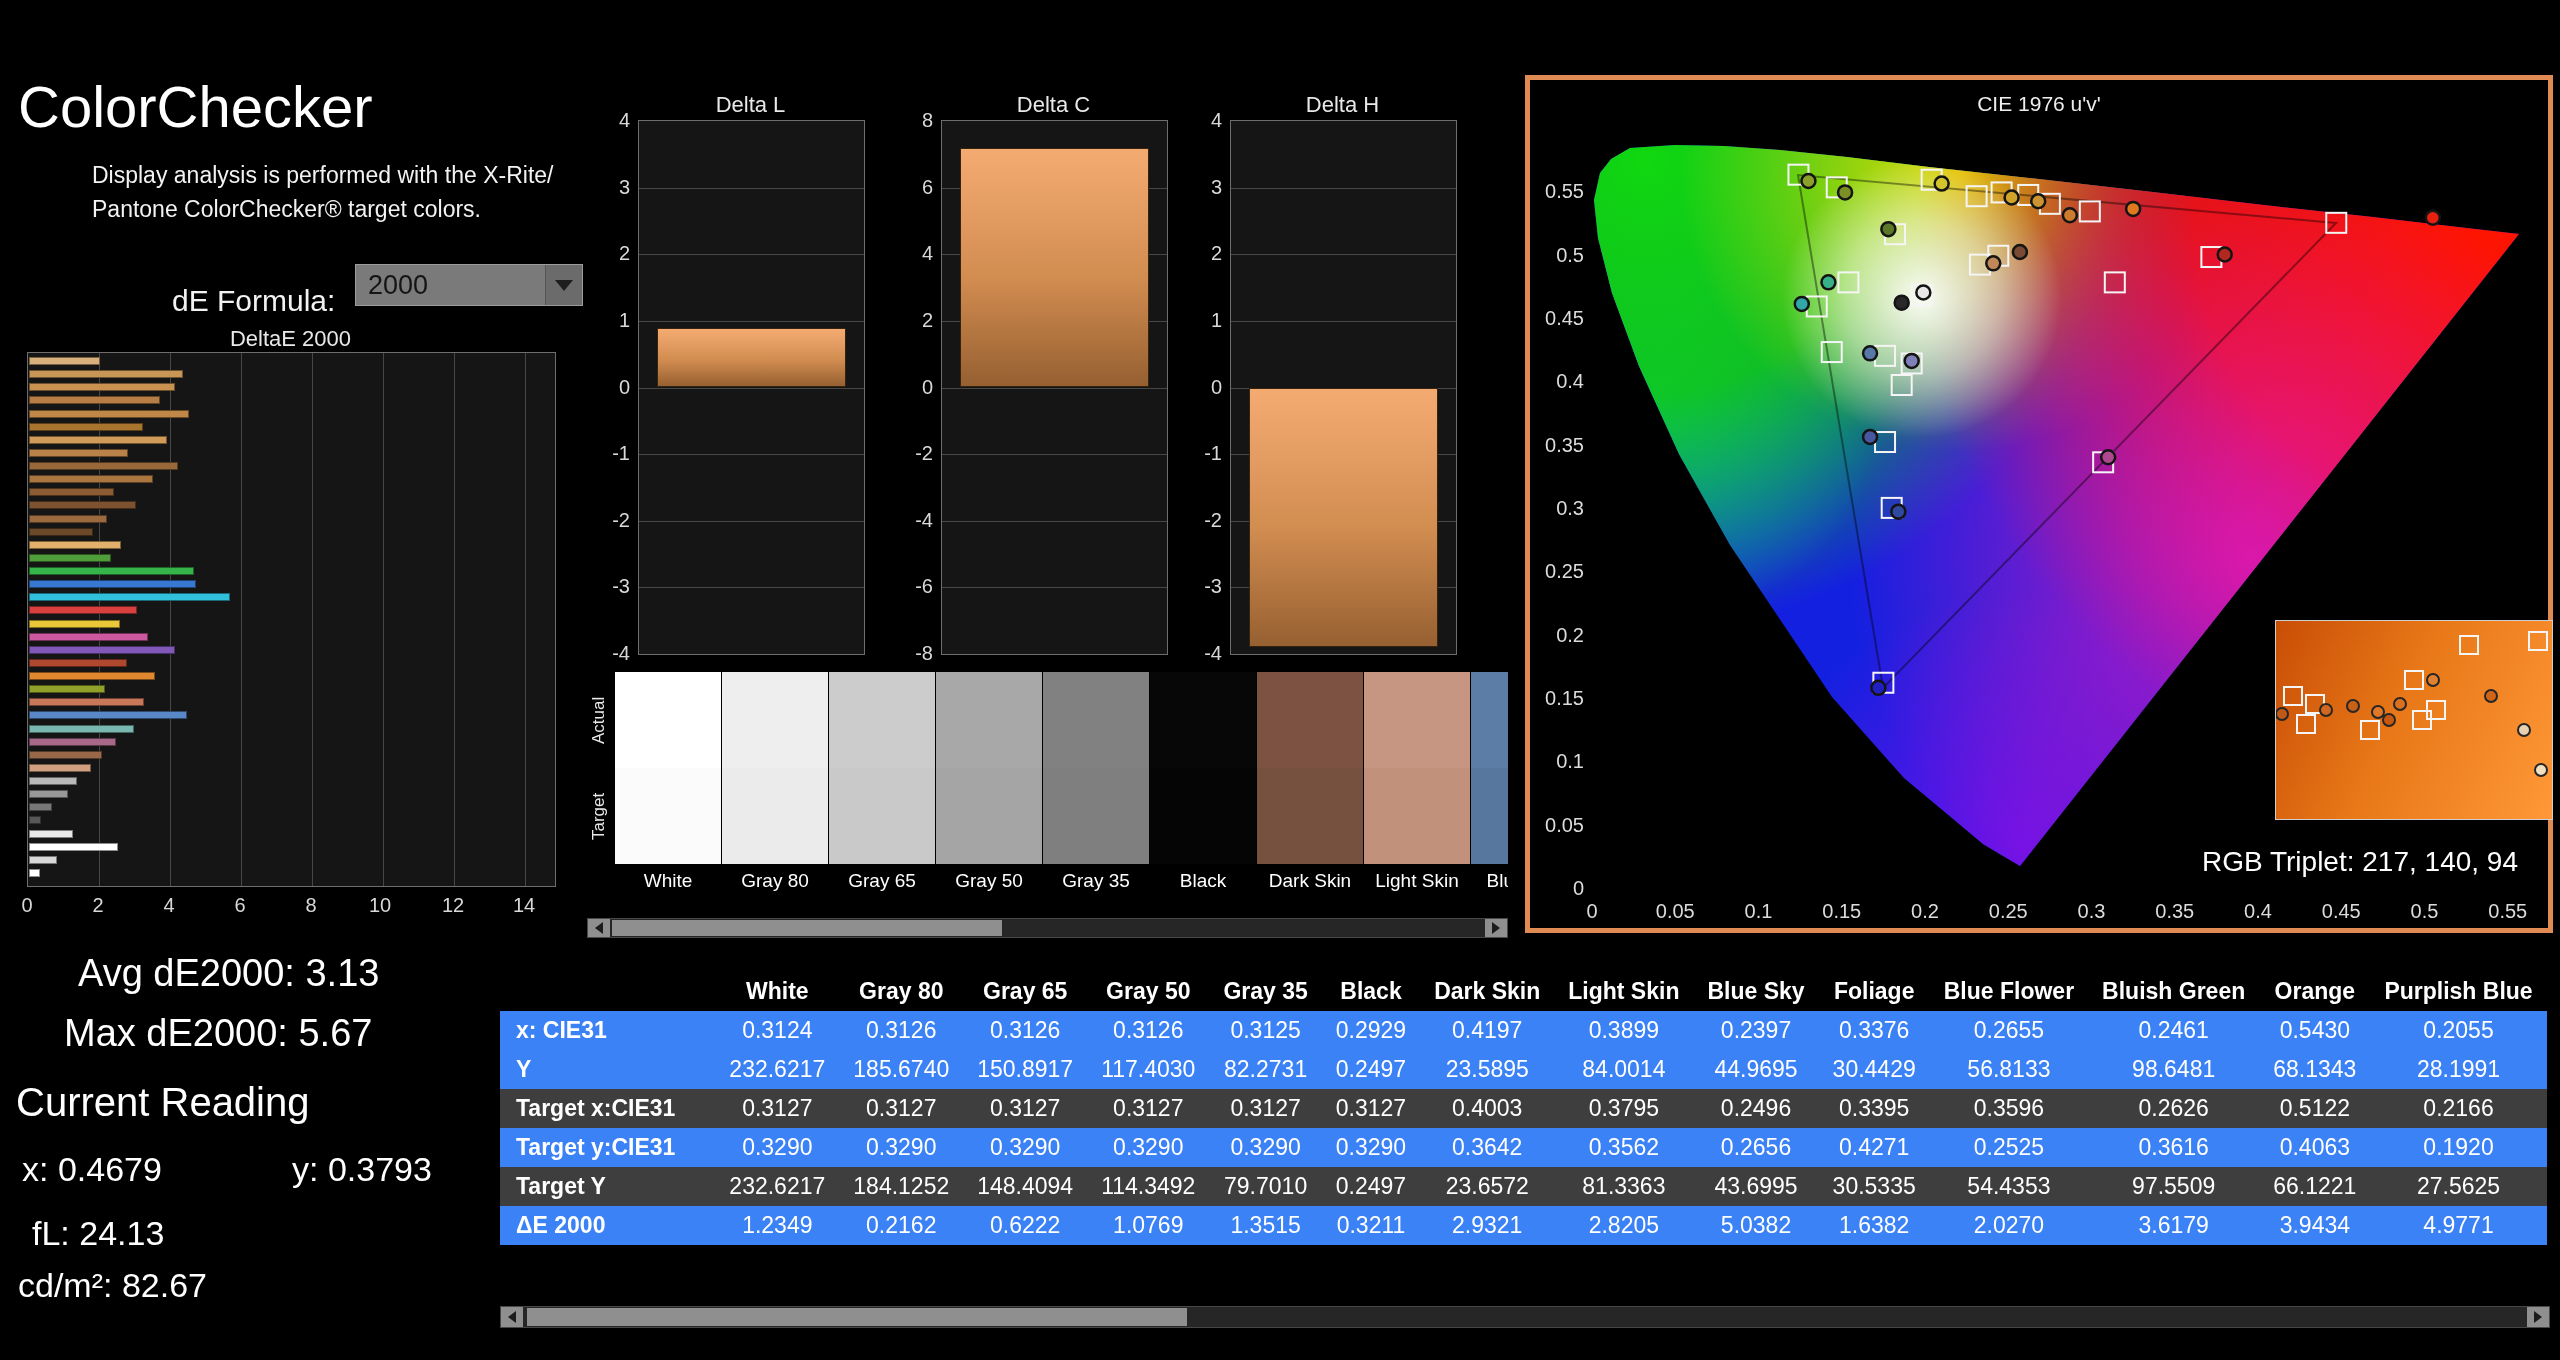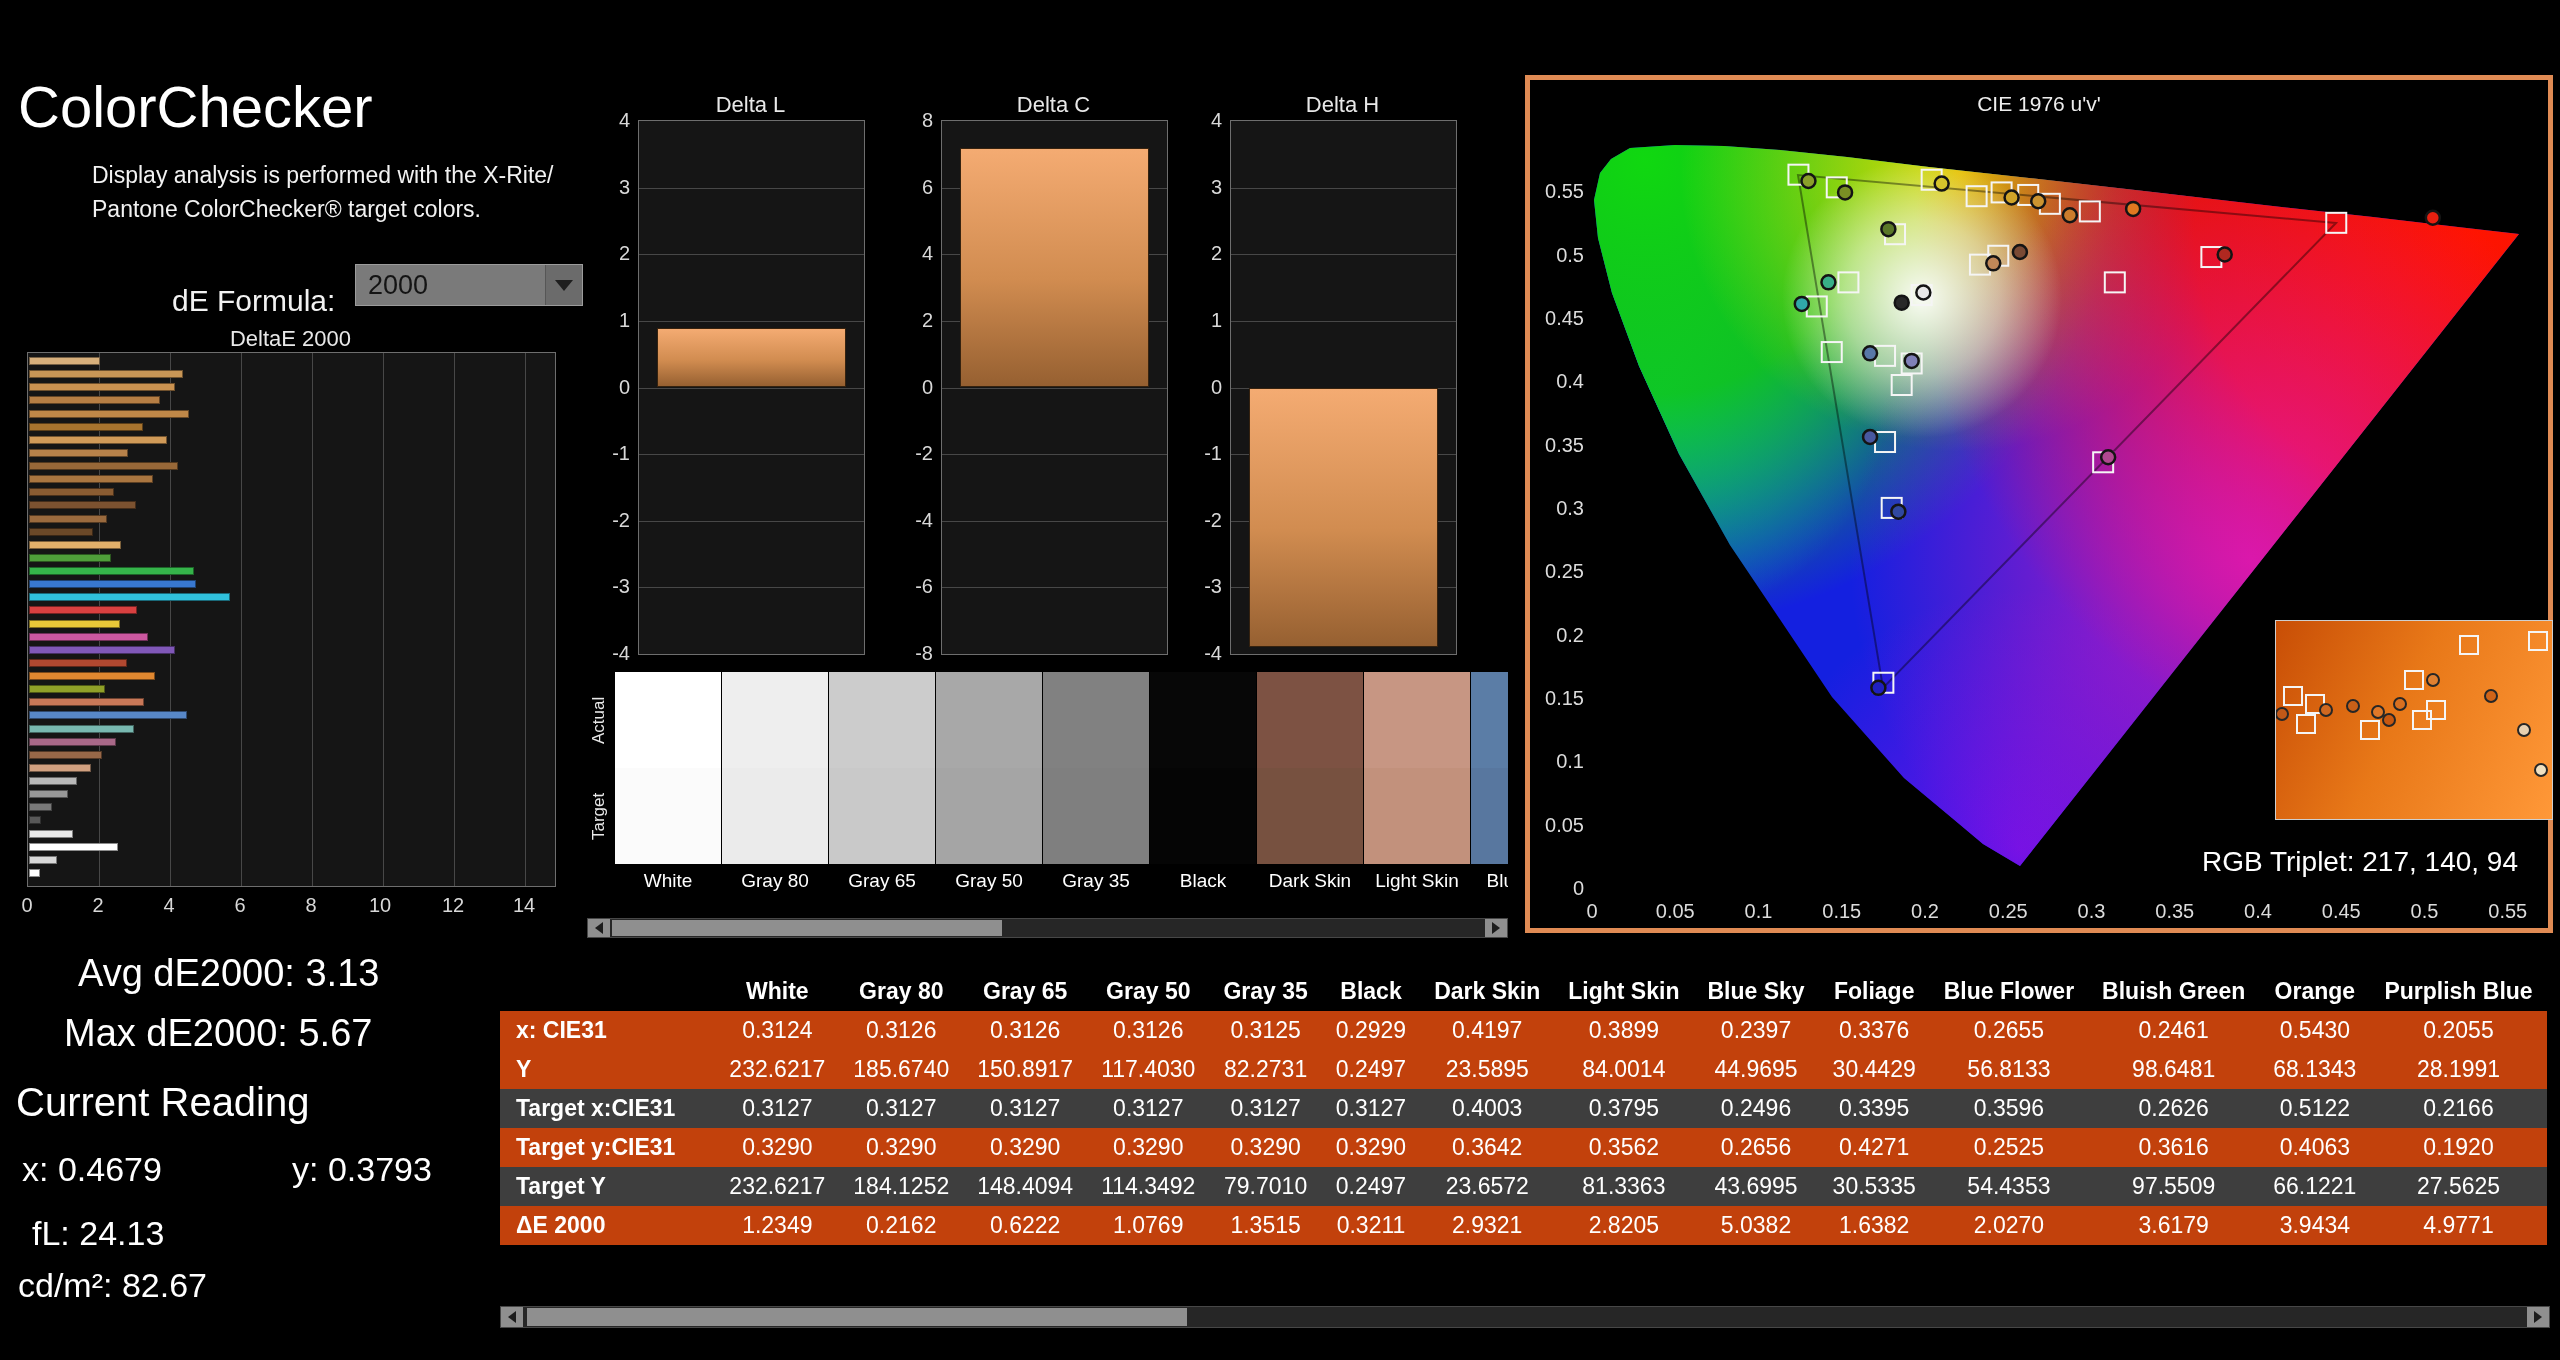--- a/index.html
+++ b/index.html
@@ -86,21 +86,21 @@
   .ins-sq{position:absolute;width:20px;height:20px;border:2px solid #f5f5f5;transform:translate(-50%,-50%);box-sizing:border-box;}
   .ins-ci{position:absolute;width:14px;height:14px;border:2px solid #262626;border-radius:50%;transform:translate(-50%,-50%);box-sizing:border-box;}
   #rgb-label{position:absolute;left:640px;top:766px;width:380px;text-align:center;font-size:28px;color:#fff;}
 
   
   #table-wrap{position:absolute;left:500px;top:972px;width:2050px;height:332px;overflow:hidden;}
   #results-table{border-collapse:collapse;color:#fff;font-size:23px;white-space:nowrap;}
   #results-table th{font-weight:bold;padding:6px 14px;text-align:center;background:#000;}
   #results-table td{padding:6px 14px;text-align:center;}
   #results-table td.rowlabel{text-align:left;font-weight:bold;padding-left:16px;padding-right:40px;}
-  #results-table tr.odd{background:#c2410c;}
+  #results-table tr.odd{background:#3b82f6;}
   #results-table tr.even{background:#3e3e3e;}
 </style>
 </head>
 <body>
 
 <div id="stage">
 
   <div class="t" id="app-title">ColorChecker</div>
   <div id="app-desc">
     <span>Display analysis is performed with the X-Rite/</span><br>

